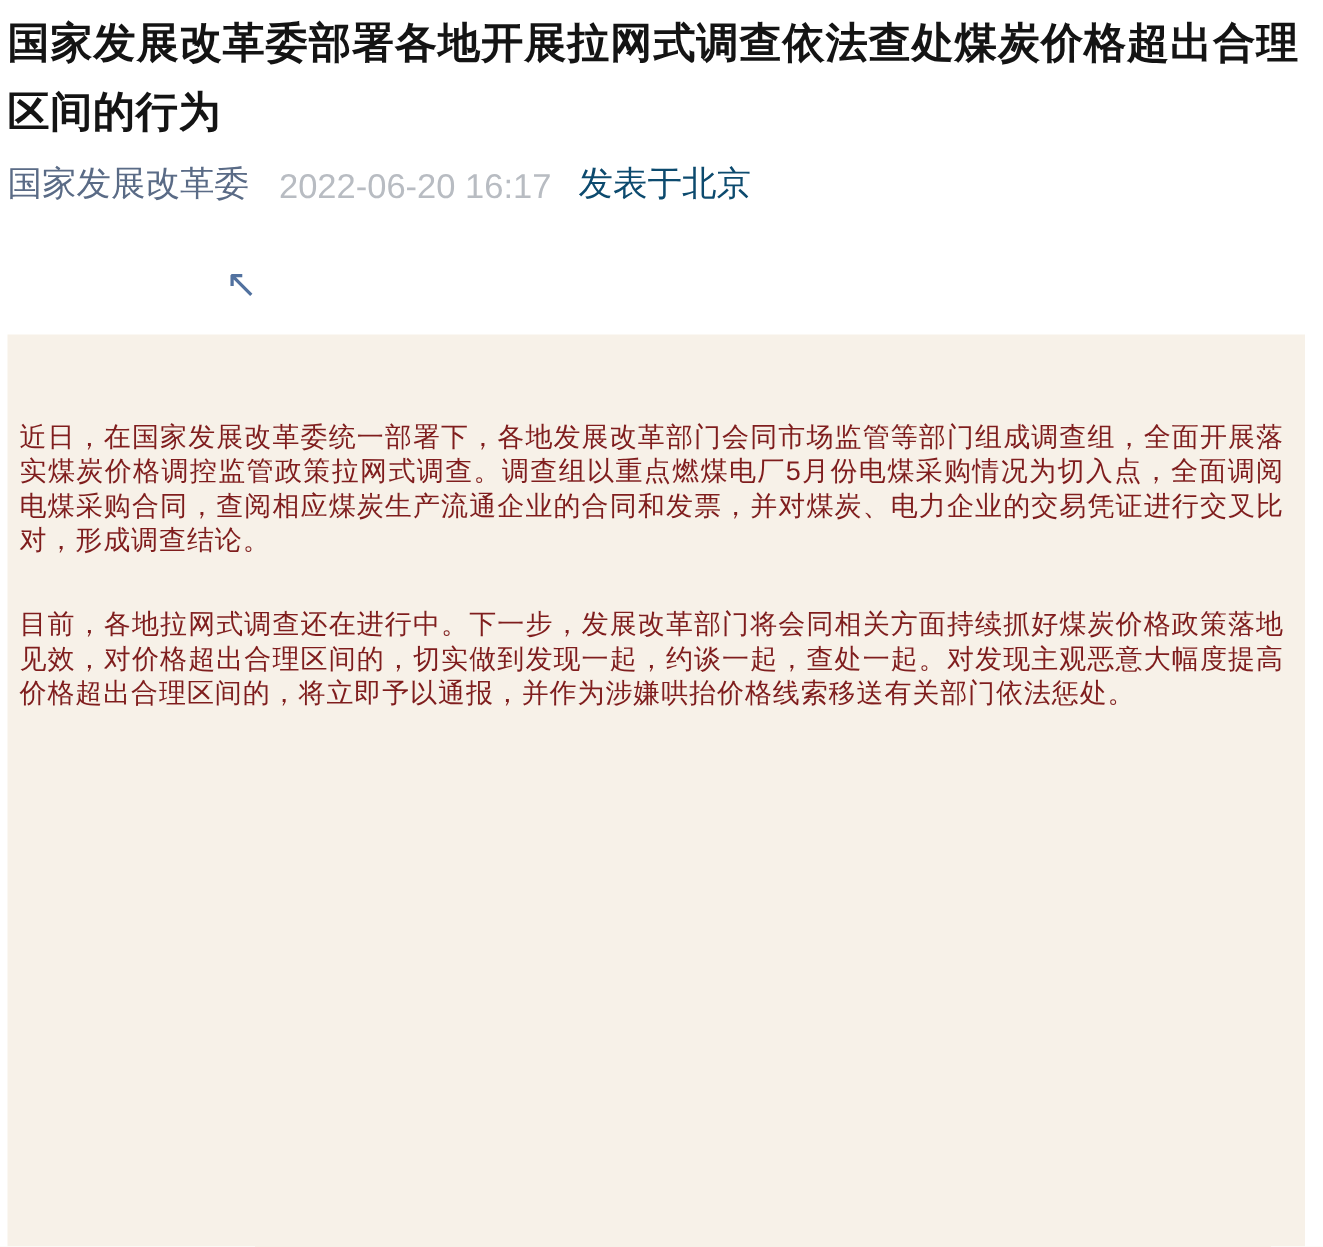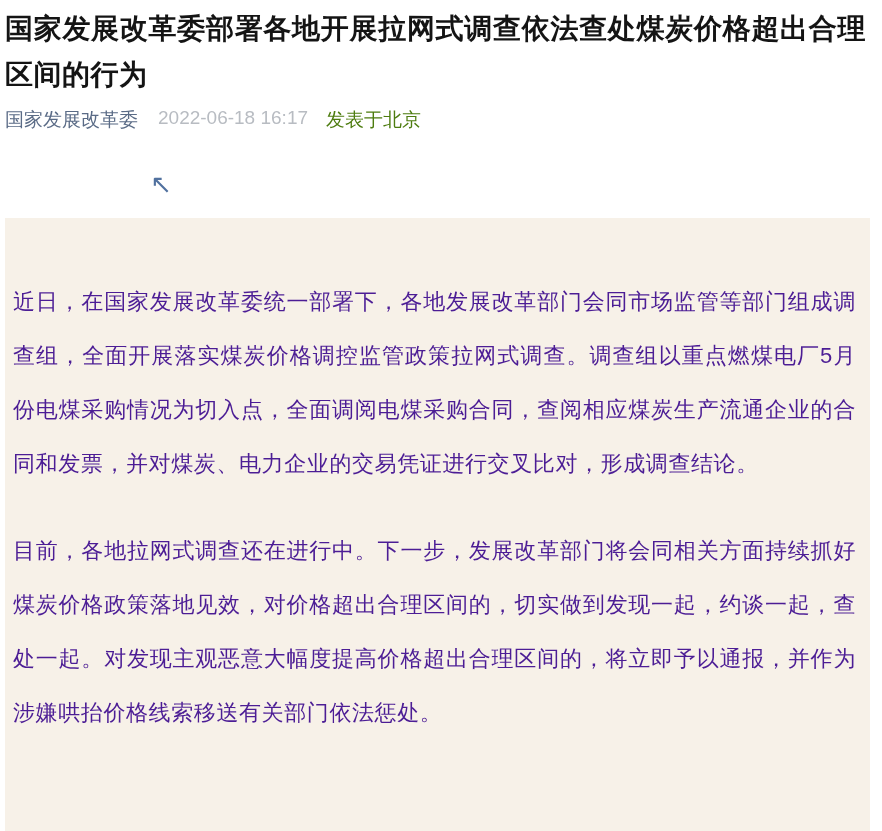--- a/index.html
+++ b/index.html
@@ -31,35 +31,35 @@
     font-size: 28px;
     line-height: 46px;
     letter-spacing: 0.5px;
     font-weight: 700;
     color: #141414;
     text-align: justify;
   }
   .byline {
     margin-top: 9px;
     display: flex;
-    align-items: flex-start;
-    font-size: 19px;
+    align-items: flex-end;
+    font-size: 23px;
     white-space: nowrap;
   }
   .account-name {
     color: #5a6b86;
     margin-right: 20px;
     cursor: pointer;
   }
   .publish-time {
     color: #b8bcc2;
     margin-right: 18px;
   }
   .publish-location {
-    color: #4d7c0f;
+    color: #0c4a6e;
   }
 
   
   .follow-banner {
     margin-top: 36px;
     padding: 0 0 10px 150px;
     background: #ffffff;
     color: #4f78b2;
     font-size: 25px;
     font-weight: 700;
@@ -79,42 +79,42 @@
   .article-panel {
     flex: 1;
     margin: 8px 12px 0 5px;
     background: #f7f1e8;
     box-sizing: border-box;
     padding: 57px 14px 10px 8px;
     overflow: hidden;
   }
   .article-panel p {
     margin: 0;
-    font-size: 22px;
-    line-height: 54px;
+    font-size: 18px;
+    line-height: 23px;
     letter-spacing: 0.6px;
-    color: #4c1d95;
+    color: #7f1d1d;
     text-align: justify;
     text-justify: inter-character;
   }
   .article-panel p + p {
     margin-top: 33px;
   }
 </style>
 </head>
 <body>
 
 <div class="page">
 
   <div class="header">
     <h1 class="article-title">国家发展改革委部署各地开展拉网式调查依法查处煤炭价格超出合理区间的行为</h1>
 
     <div class="byline">
       <span class="account-name">国家发展改革委</span>
-      <span class="publish-time">2022-06-18 16:17</span>
+      <span class="publish-time">2022-06-20 16:17</span>
       <span class="publish-location">发表于北京</span>
     </div>
   </div>
 
   <div class="follow-banner">
     <span class="arrow">↖</span>
   </div>
 
   <div class="article-panel">
     <p>近日，在国家发展改革委统一部署下，各地发展改革部门会同市场监管等部门组成调查组，全面开展落实煤炭价格调控监管政策拉网式调查。调查组以重点燃煤电厂5月份电煤采购情况为切入点，全面调阅电煤采购合同，查阅相应煤炭生产流通企业的合同和发票，并对煤炭、电力企业的交易凭证进行交叉比对，形成调查结论。</p>

